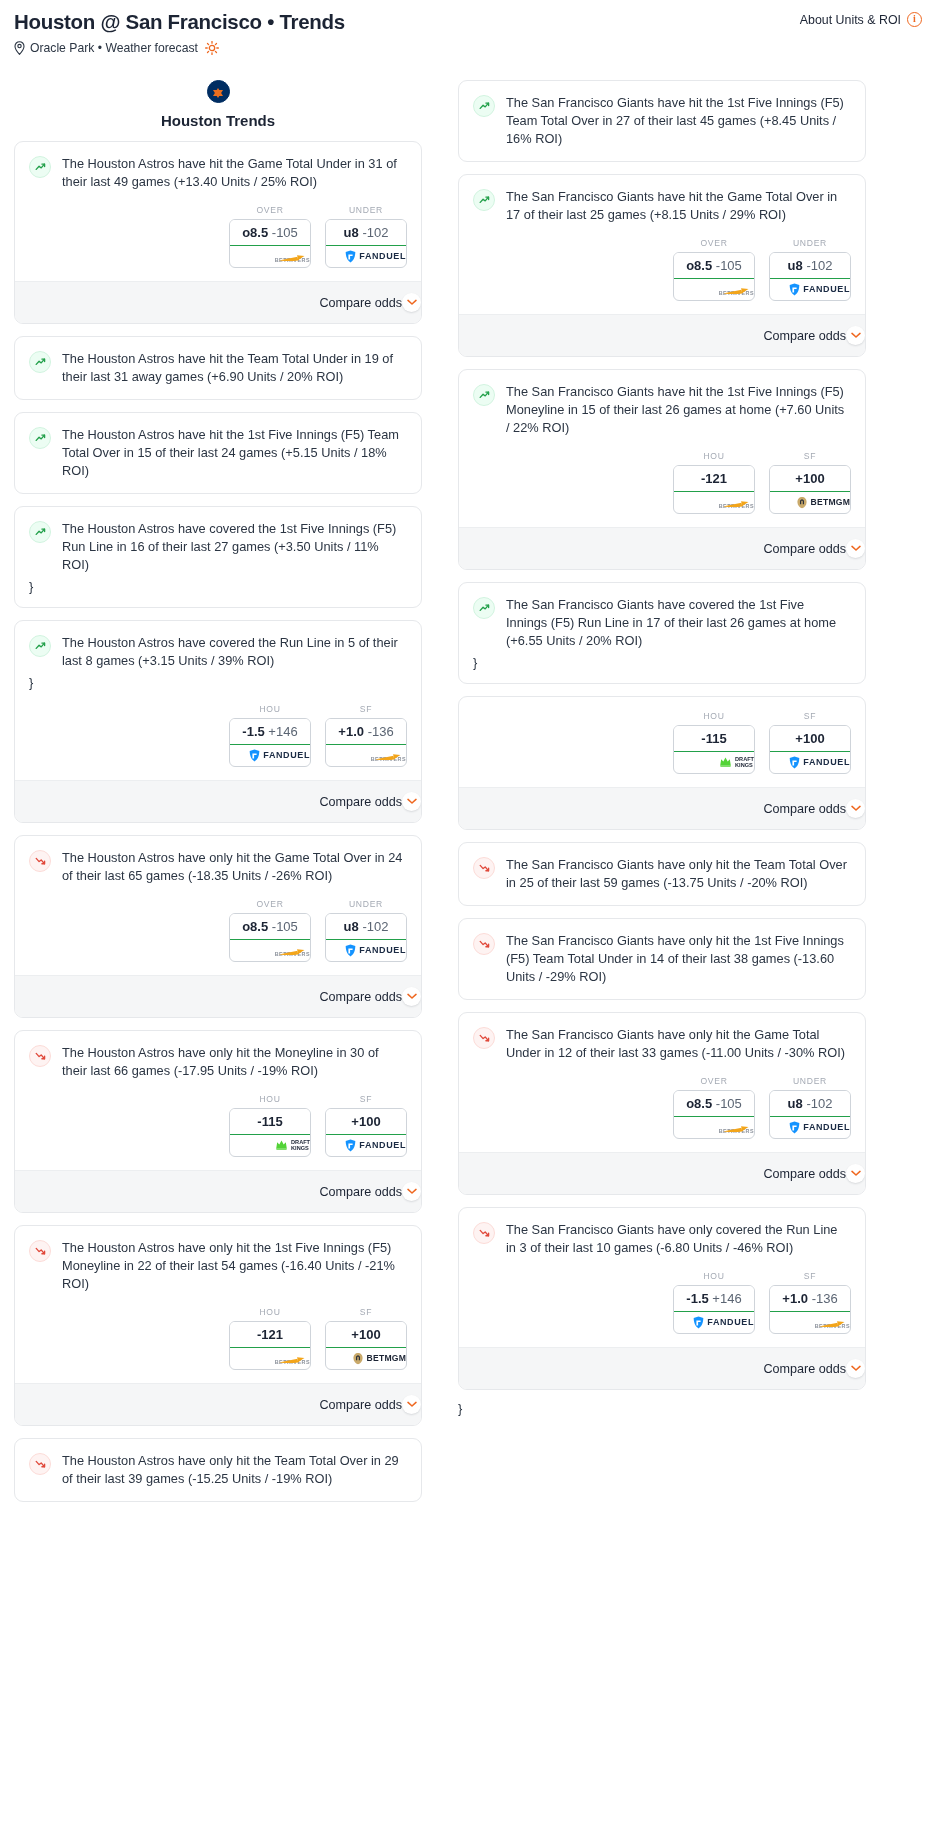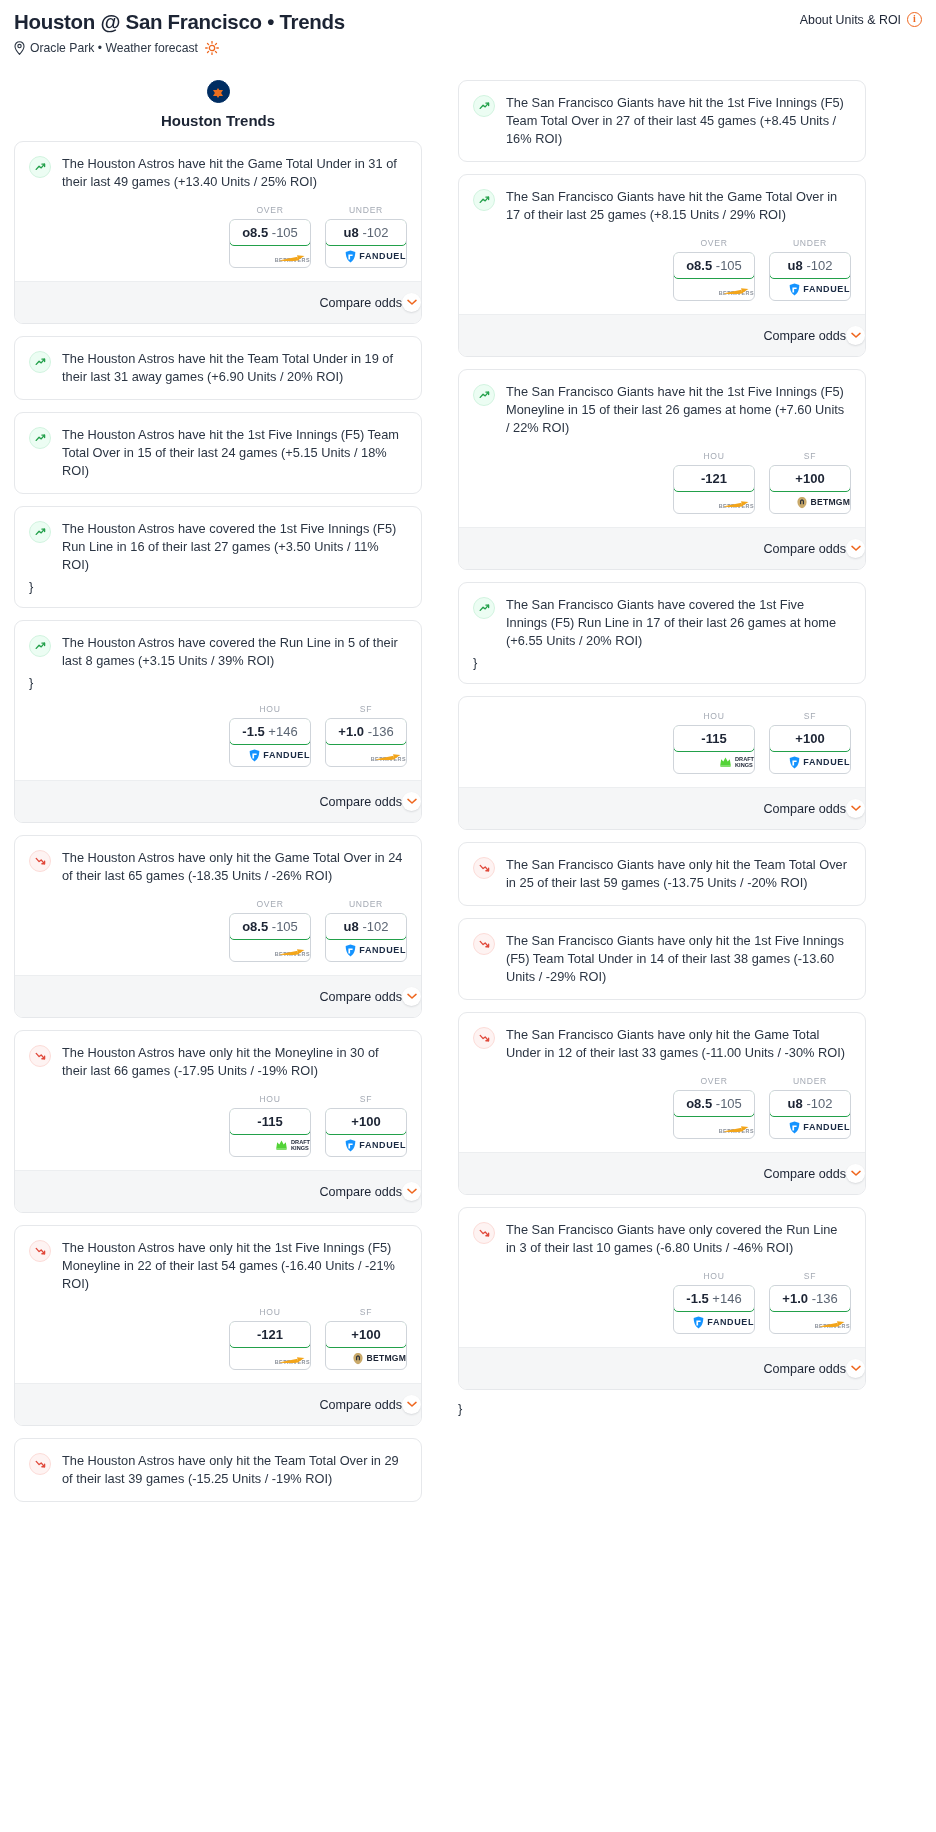--- a/index.html
+++ b/index.html
@@ -73,21 +73,21 @@
   .tr-text { font-size:12.8px; line-height:18px; color:#2b3543; padding-right:4px; }
   .brace { font-size:12.8px; color:#2b3543; padding:6px 0 0 0; line-height:14px; }
   .card-pad-btm { height:13px; }
 
   
   .odds-wrap { display:flex; justify-content:flex-end; gap:14px; padding:14px 14px 13px 14px; }
   .odds-col { width:82px; }
   .odds-label { font-size:8.6px; letter-spacing:0.7px; color:#a4aab4; text-align:center; margin-bottom:4px; font-weight:normal; }
   .odds-box { border:1px solid #cfd4da; border-radius:6px; overflow:hidden; background:#fff; }
   .odds-price {
-    border:1.3px solid #22a04a; border-radius:5px;
+    border:1.3px solid #22a04a; border-radius:0;
     margin:-1px; padding:5px 2px 5px 2px;
     text-align:center; font-size:13px; background:#fff;
     white-space:nowrap;
   }
   .odds-price b { font-weight:bold; color:#1c2434; }
   .odds-price span { color:#5b6573; }
   .book { height:22px; display:flex; align-items:center; justify-content:flex-end; }
 
   
   .bk-betrivers { display:flex; flex-direction:column; align-items:center; gap:0px; }

